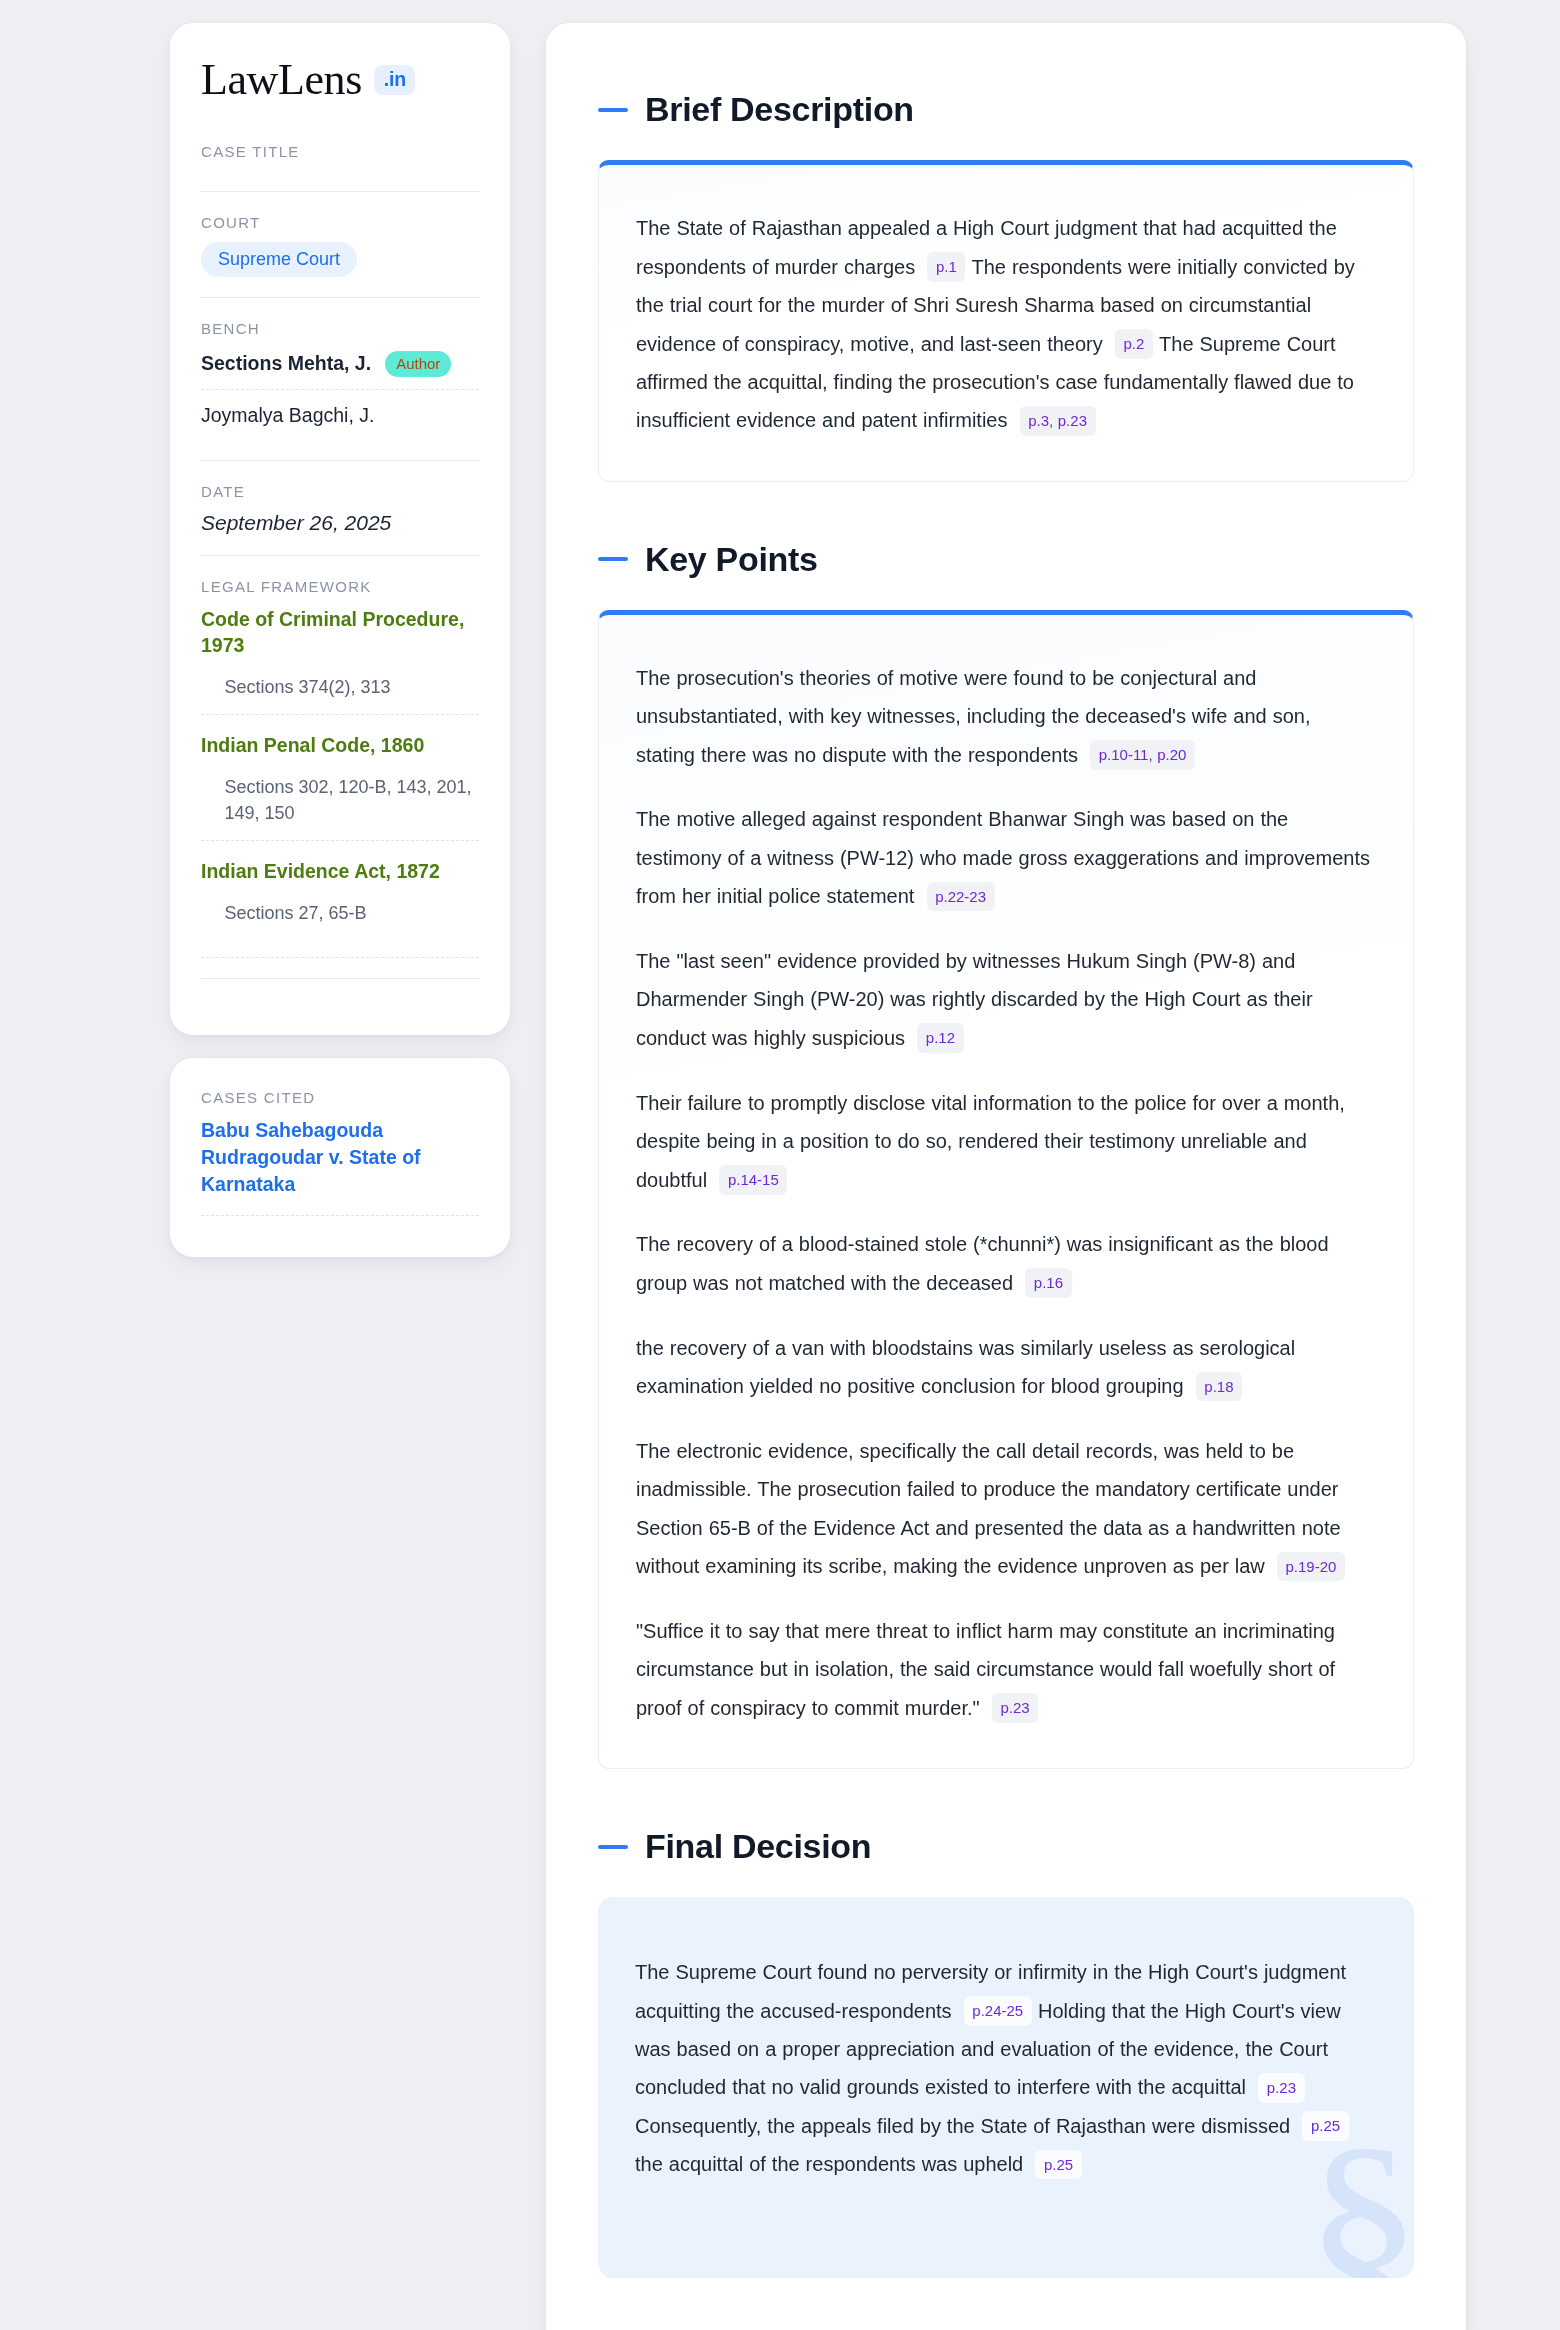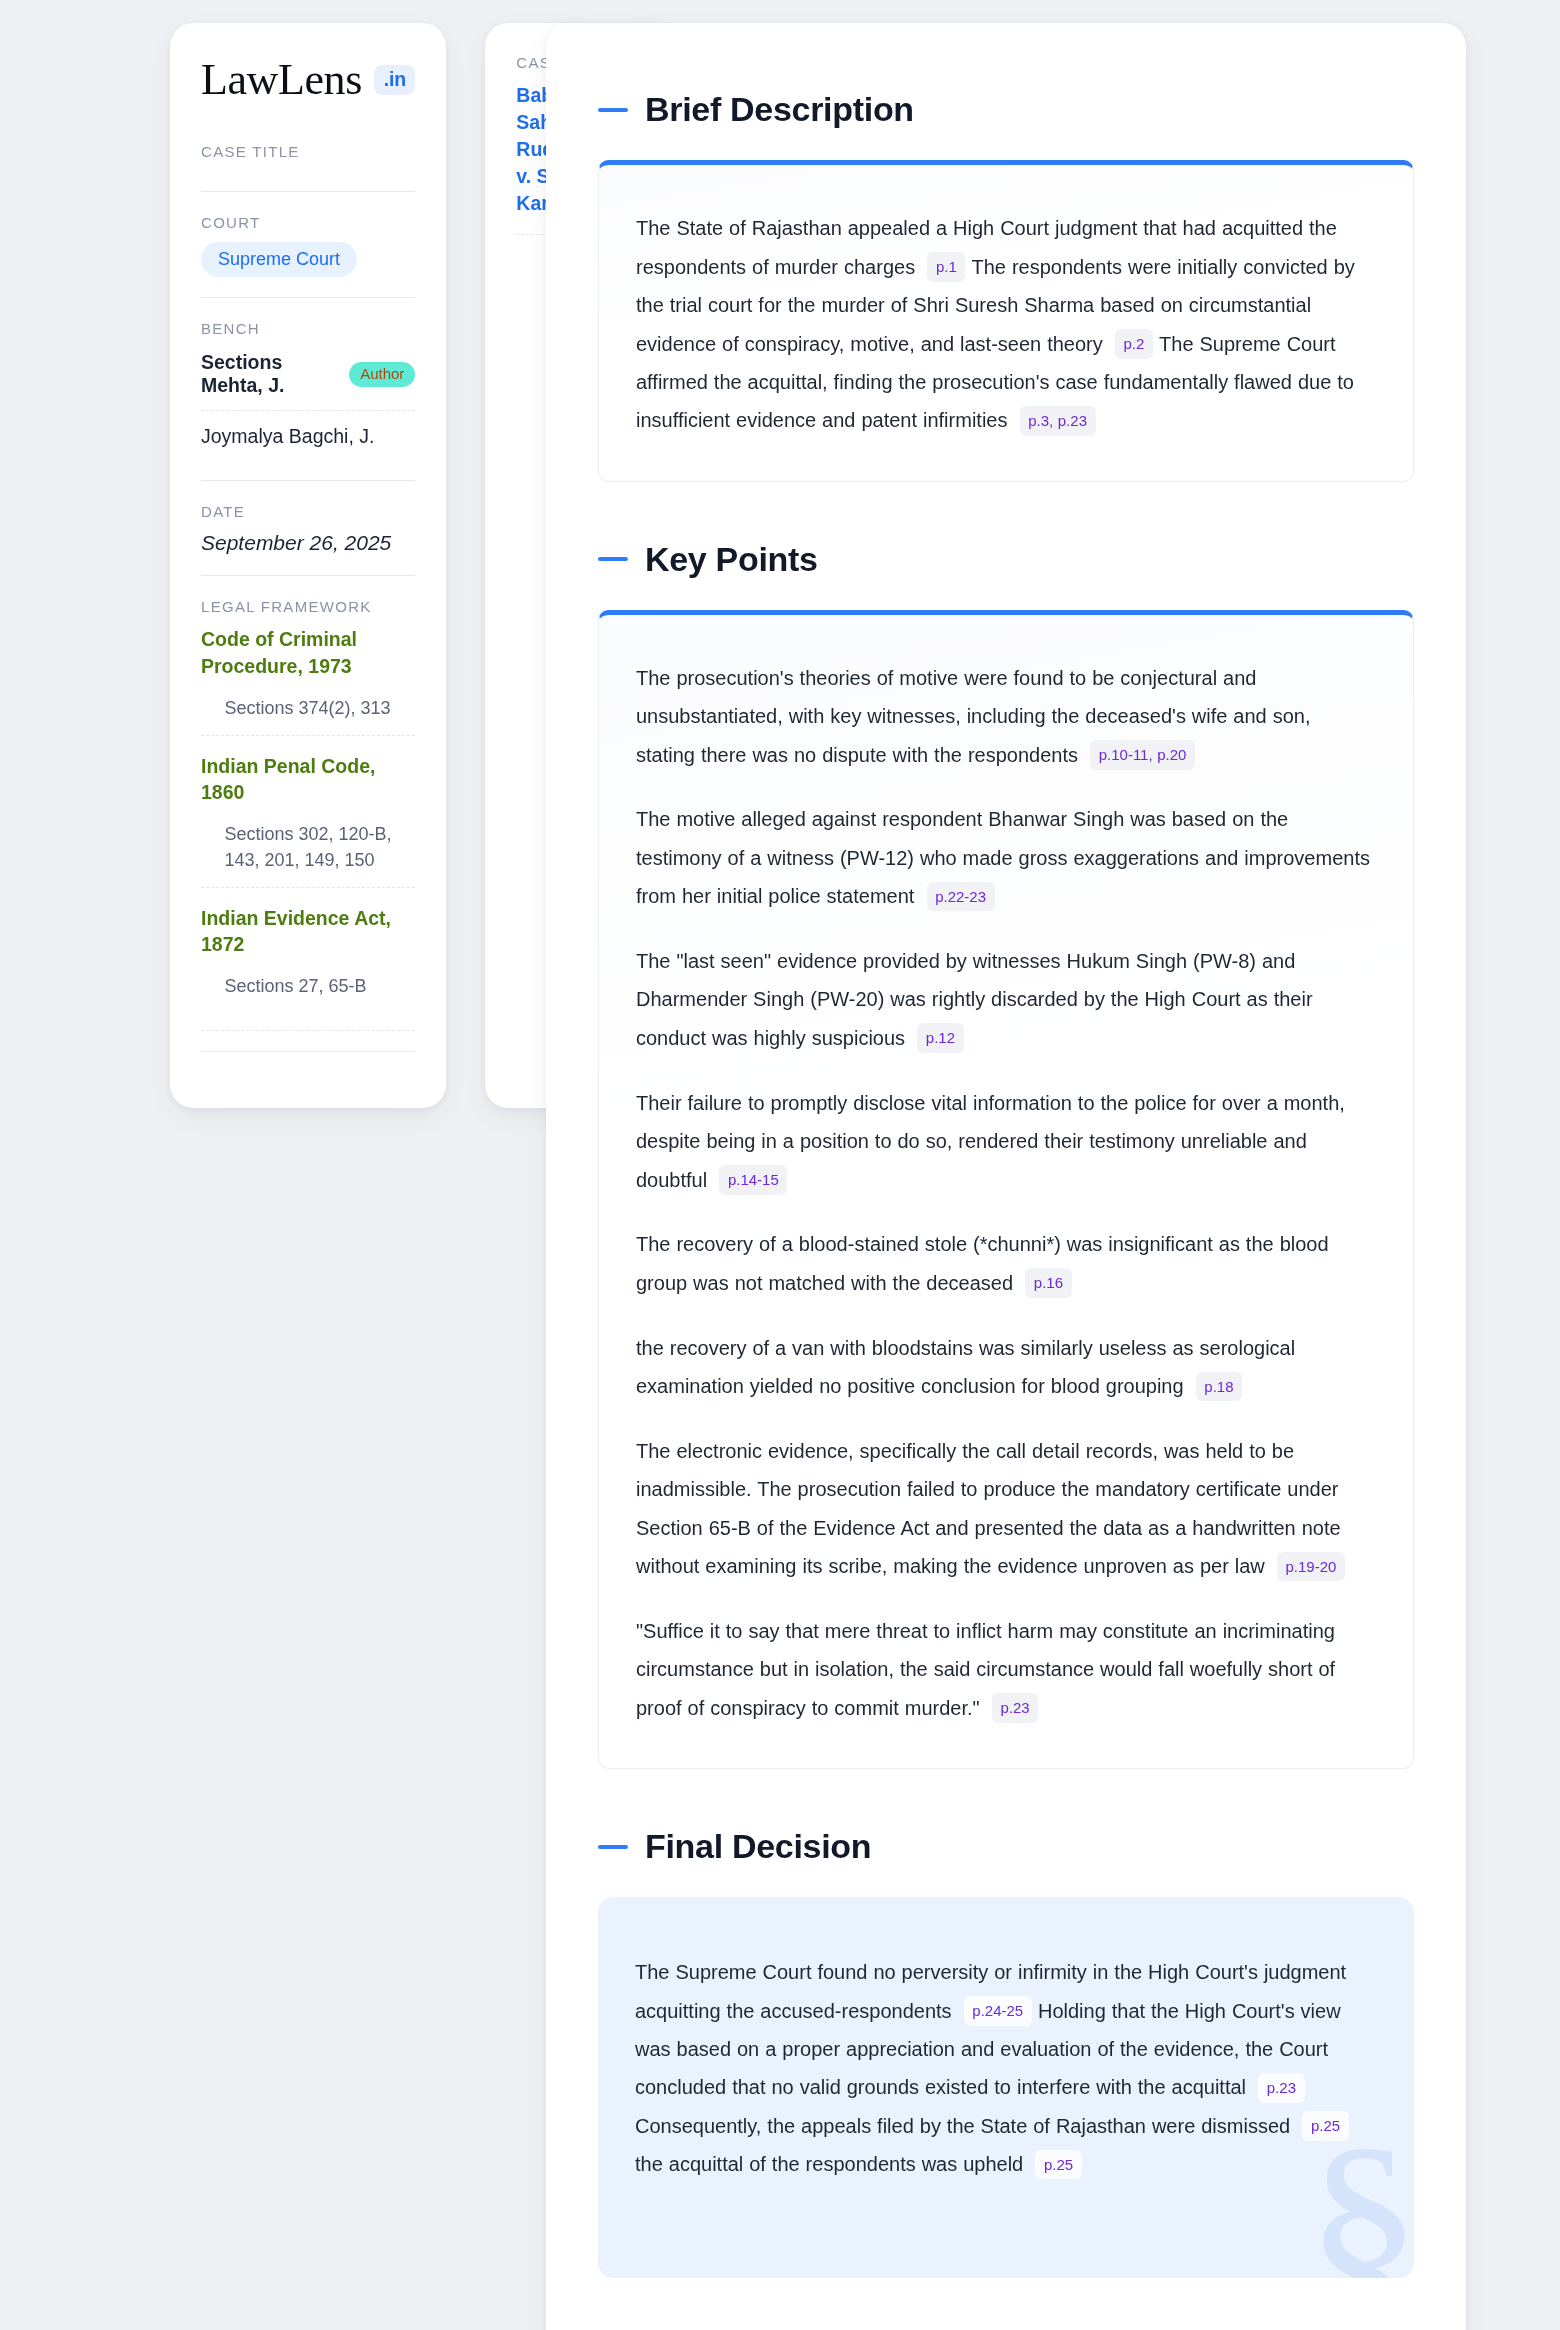--- a/index.html
+++ b/index.html
@@ -25,22 +25,22 @@
     gap: 36px;
     padding-left: 170px;
     padding-right: 95px;
   }
 
   
   .sidebar {
     width: 340px;
     flex: 0 0 340px;
     display: flex;
-    flex-direction: row;
-    gap: 39px;
+    flex-direction: column;
+    gap: 23px;
   }
 
   .card {
     background: #ffffff;
     border-radius: 23.4px;
     box-shadow: 0 1.6px 7.8px rgba(17, 24, 39, 0.045),
                 0 9.4px 26.5px rgba(17, 24, 39, 0.05);
   }
 
   .sidebar-card { padding: 30px 31px 36px 31px; }

